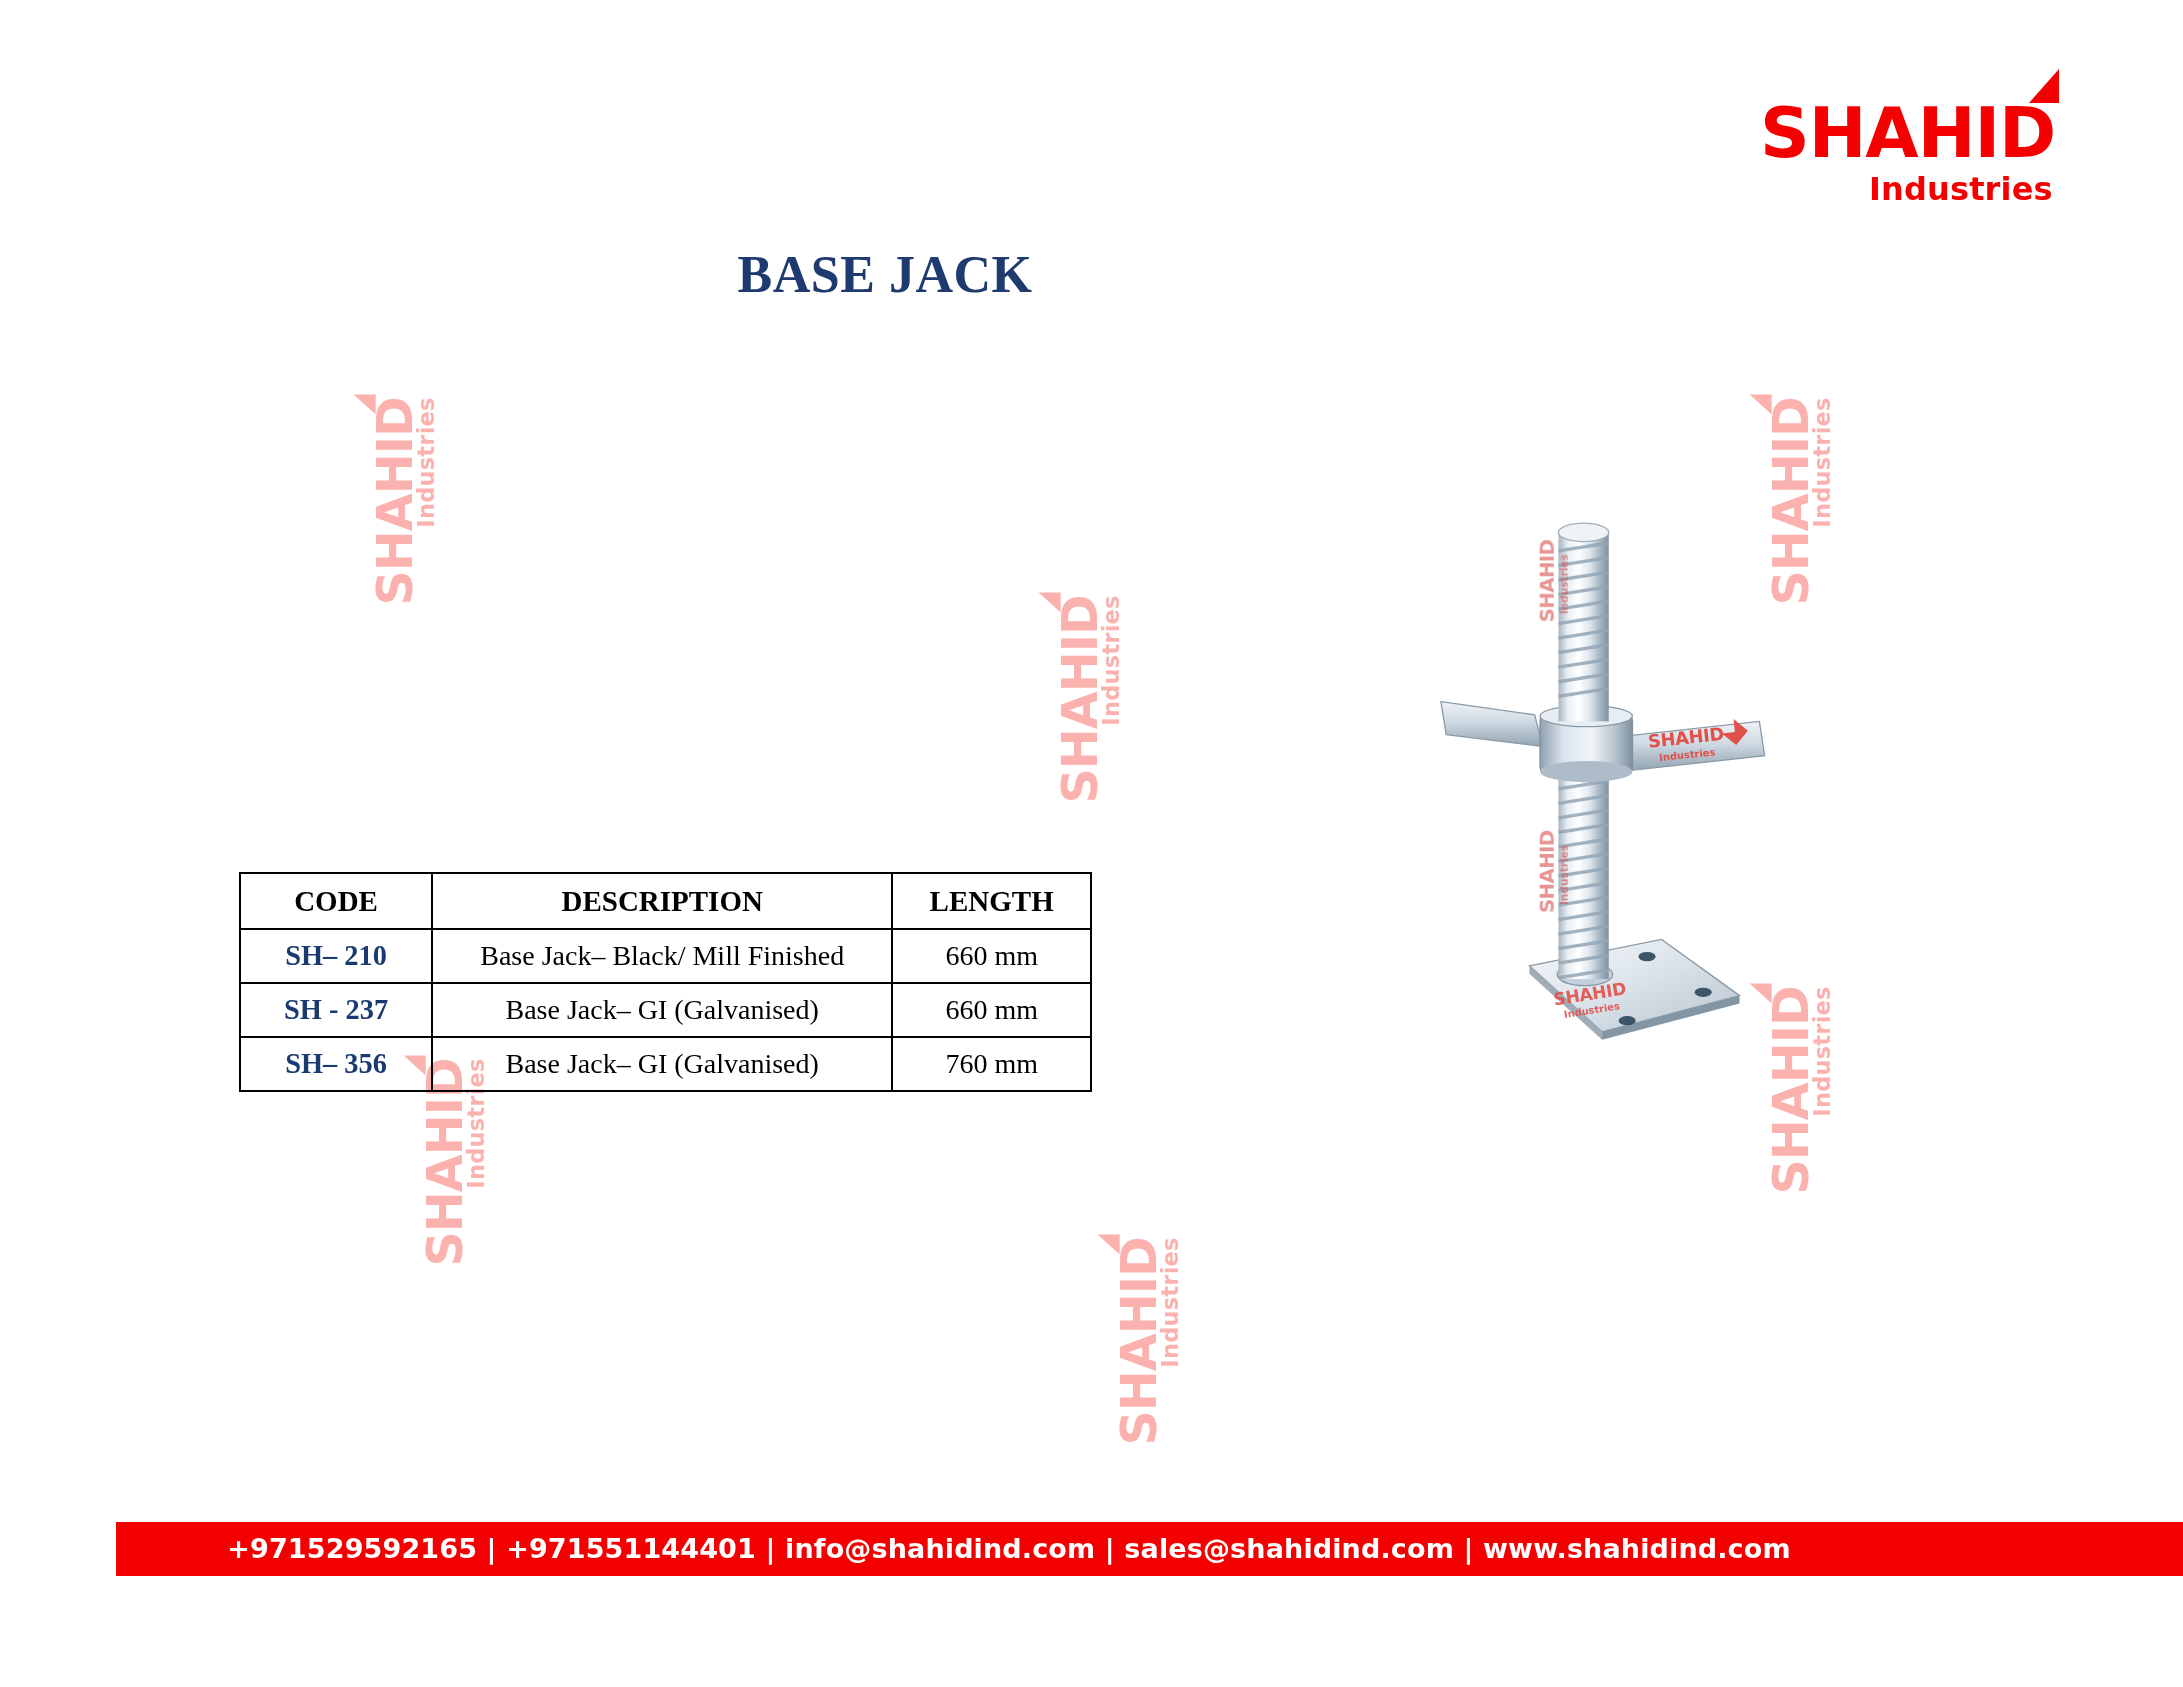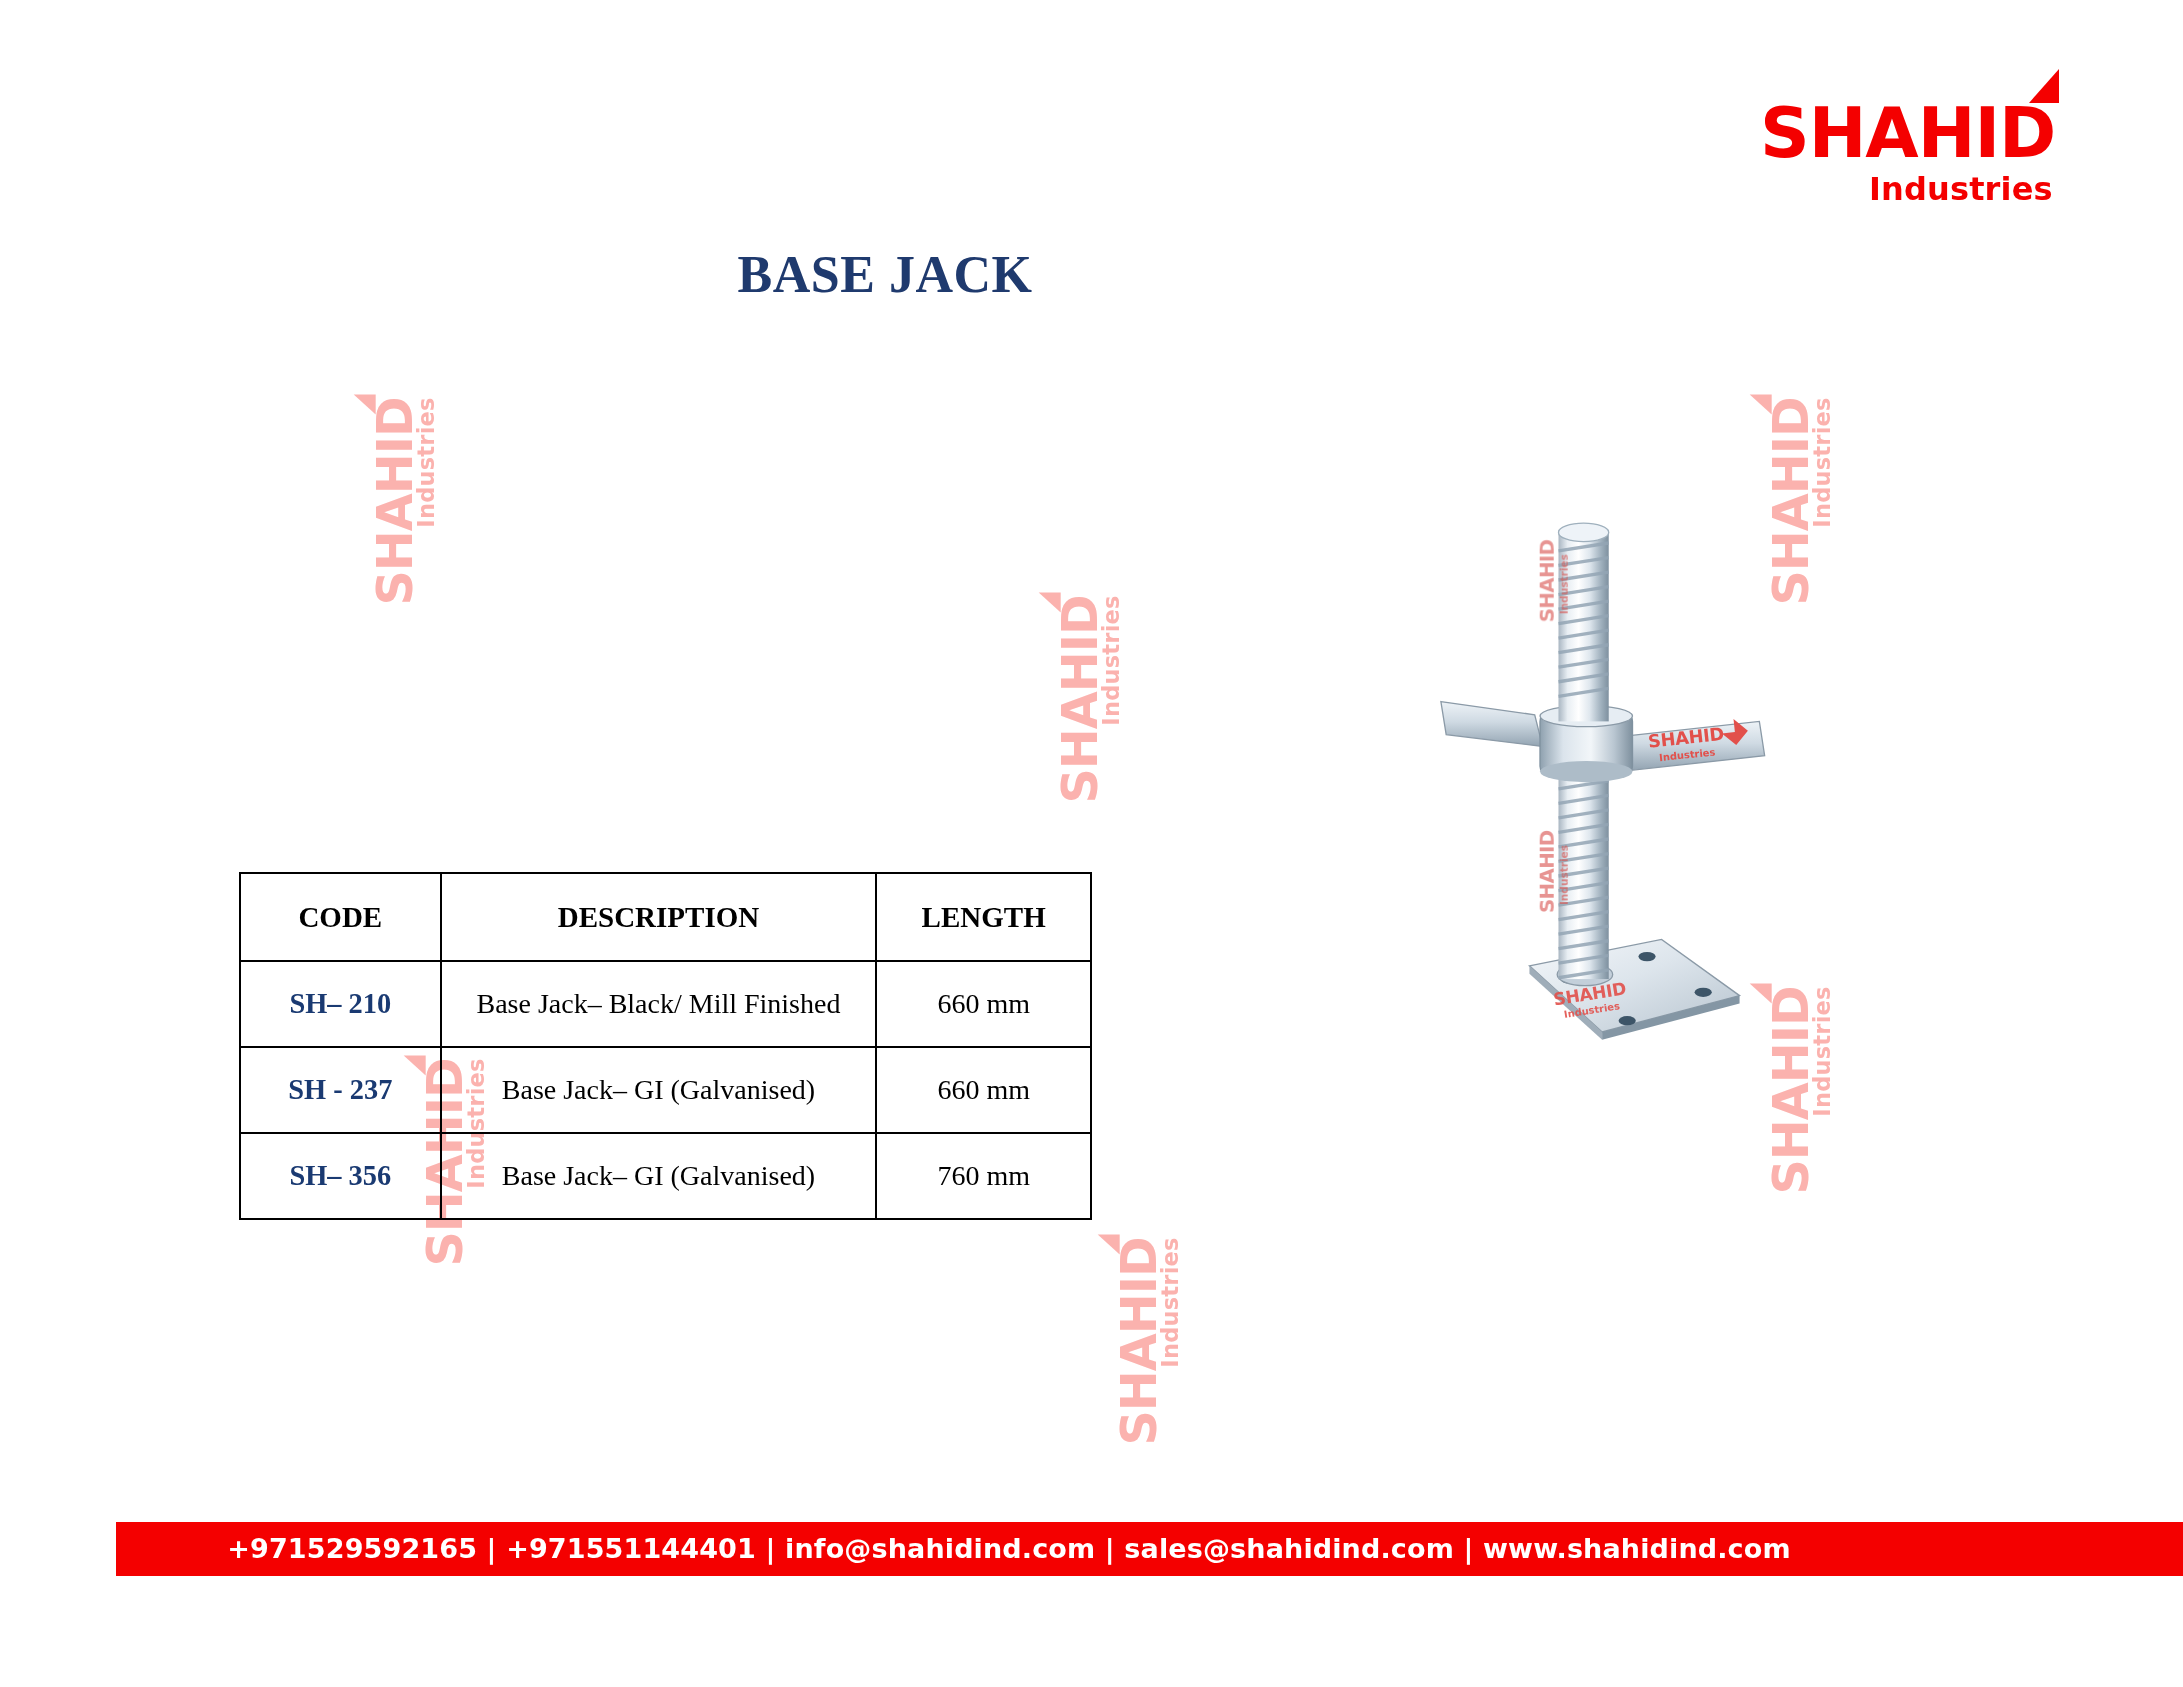--- a/index.html
+++ b/index.html
@@ -103,21 +103,21 @@
     position: absolute;
     left: 239px;
     top: 872px;
     width: 853px;
     border-collapse: collapse;
     z-index: 6;
     background: transparent;
   }
   #spec-table td, #spec-table th {
     border: 2px solid #000000;
-    padding: 16px;
+    padding: 0;
     text-align: center;
     vertical-align: middle;
     font-family: "Liberation Serif", serif;
     background: transparent;
     margin-top: 36px;
   }
   #spec-table th {
     height: 54px;
     font-size: 29px;
     font-weight: bold;

